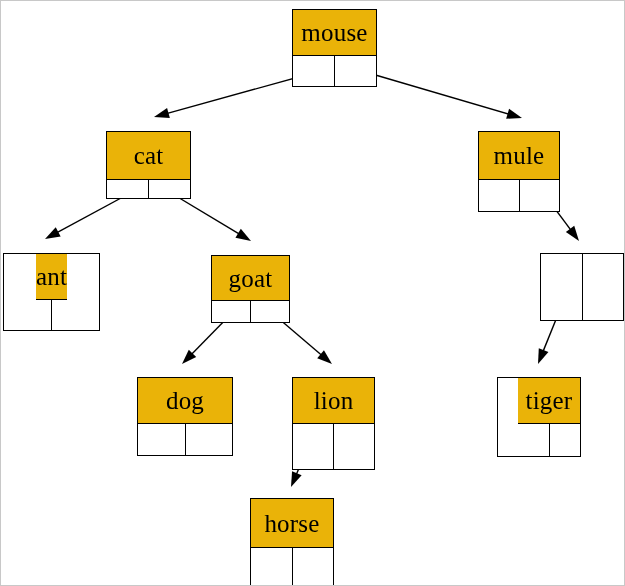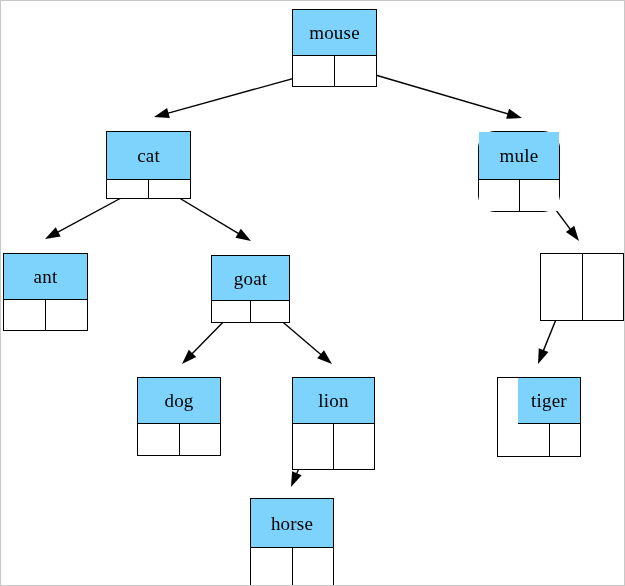--- a/index.html
+++ b/index.html
@@ -37,25 +37,25 @@
     flex-direction: column;
   }
   .node-label {
     flex: 0 0 auto;
     display: flex;
     align-items: center;
     justify-content: center;
     border-bottom: 1.6px solid #000000;
     color: #000000;
     font-family: "Liberation Serif", serif;
-    font-size: 19px;
+    font-size: 25px;
     line-height: 1;
     letter-spacing: 0.2px;
     white-space: nowrap;
-    background: #7dd3fc;
+    background: #eab308;
   }
   .node-pointers {
     flex: 1 1 auto;
     display: flex;
     flex-direction: row;
   }
   .ptr-cell {
     flex: 1 1 50%;
     background: #ffffff;
   }
@@ -115,48 +115,48 @@
           <div class="ptr-cell right"></div>
         </div>
       </div>
       <div class="node" style="left: 105px; top: 130px; width: 85px; height: 68px;">
         <div class="node-label" style="height: 47px;">cat</div>
         <div class="node-pointers">
           <div class="ptr-cell left"></div>
           <div class="ptr-cell right"></div>
         </div>
       </div>
-      <div class="node" style="left: 477px; top: 130px; width: 82px; height: 81px; border-radius: 17px;">
+      <div class="node" style="left: 477px; top: 130px; width: 82px; height: 81px;">
         <div class="node-label" style="height: 47px;">mule</div>
         <div class="node-pointers">
           <div class="ptr-cell left"></div>
           <div class="ptr-cell right"></div>
         </div>
       </div>
-      <div class="node" style="left: 2px; top: 252px; width: 85px; height: 78px;">
+      <div class="node" style="left: 2px; top: 252px; width: 97px; height: 78px; align-items: center;">
         <div class="node-label" style="height: 45px;">ant</div>
         <div class="node-pointers">
           <div class="ptr-cell left"></div>
           <div class="ptr-cell right"></div>
         </div>
       </div>
       <div class="node" style="left: 210px; top: 254px; width: 79px; height: 68px;">
         <div class="node-label" style="height: 44px;">goat</div>
         <div class="node-pointers">
           <div class="ptr-cell left"></div>
           <div class="ptr-cell right"></div>
         </div>
       </div>
       <div class="node" style="left: 539px; top: 252px; width: 84px; height: 68px;">
         <div class="node-pointers">
           <div class="ptr-cell left"></div>
           <div class="ptr-cell right"></div>
         </div>
       </div>
-      <div class="node" style="left: 136px; top: 376px; width: 84px; height: 79px;">
+      <div class="node" style="left: 136px; top: 376px; width: 96px; height: 79px;">
         <div class="node-label" style="height: 45px;">dog</div>
         <div class="node-pointers">
           <div class="ptr-cell left"></div>
           <div class="ptr-cell right"></div>
         </div>
       </div>
       <div class="node" style="left: 291px; top: 376px; width: 83px; height: 93px;">
         <div class="node-label" style="height: 45px;">lion</div>
         <div class="node-pointers">
           <div class="ptr-cell left"></div>

